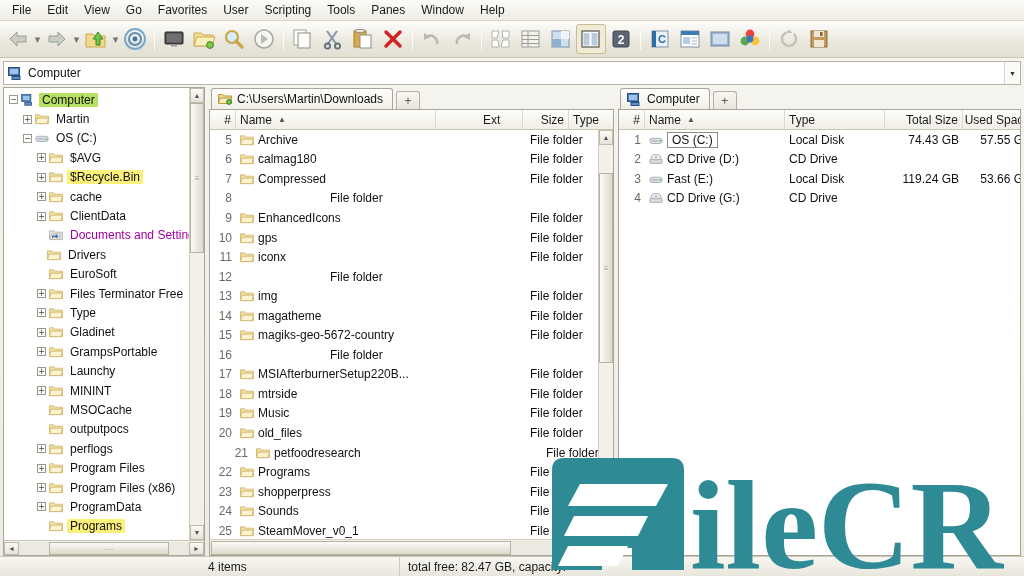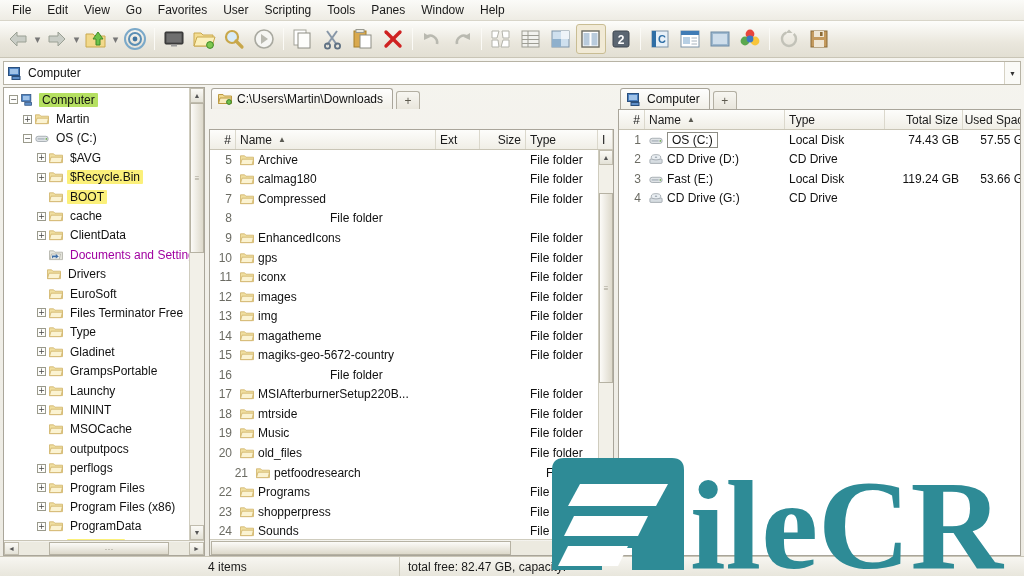--- a/index.html
+++ b/index.html
@@ -197,21 +197,21 @@
     transform: translate(-50%,-50%); font-size: 8px; color:#a09c8e;
   }
 
   
   .file-pane {
     display: flex; flex-direction: column;
     min-height: 0;
     min-width: 0;
     margin-left: 4px;
   }
-  .pane-mid { width: 405px; flex: 0 0 405px; gap: 20px; }
+  .pane-mid { width: 405px; flex: 0 0 405px; }
   .pane-right { flex: 1; }
 
   .tabstrip {
     height: 22px;
     display: flex; align-items: flex-end;
     flex: 0 0 22px;
     background: transparent;
     padding-left: 2px;
   }
   .tab {
@@ -610,30 +610,20 @@
               <span class="tw-expander">
                 <span class="tw-box">+</span>
               </span>
               <span style="display: flex; align-items: center; margin-right: 4px; flex: 0 0 auto;">
                 <svg class="folder-ico" viewBox="0 0 14 12">
                   <path d="M0.5 1.8 L4.6 1.8 L5.9 3.2 L13.5 3.2 L13.5 10.6 L0.5 10.6 Z" fill="#f0dea0" stroke="#cfb368" stroke-width="0.8"></path>
                   <path d="M2 5.2 L13.5 5.2 L12.1 10.6 L0.5 10.6 Z" fill="#fbf3d2" stroke="#cfb368" stroke-width="0.8"></path>
                 </svg>
               </span>
               <span class="tree-label tl-hl">$Recycle.Bin</span>
-            </div>
-            <div class="tree-row" style="padding-left: 30px;">
-              <span class="tw-expander"></span>
-              <span style="display: flex; align-items: center; margin-right: 4px; flex: 0 0 auto;">
-                <svg class="folder-ico" viewBox="0 0 14 12">
-                  <path d="M0.5 1.8 L4.6 1.8 L5.9 3.2 L13.5 3.2 L13.5 10.6 L0.5 10.6 Z" fill="#f0dea0" stroke="#cfb368" stroke-width="0.8"></path>
-                  <path d="M2 5.2 L13.5 5.2 L12.1 10.6 L0.5 10.6 Z" fill="#fbf3d2" stroke="#cfb368" stroke-width="0.8"></path>
-                </svg>
-              </span>
-              <span class="tree-label tl-hl">BOOT</span>
             </div>
             <div class="tree-row" style="padding-left: 30px;">
               <span class="tw-expander">
                 <span class="tw-box">+</span>
               </span>
               <span style="display: flex; align-items: center; margin-right: 4px; flex: 0 0 auto;">
                 <svg class="folder-ico" viewBox="0 0 14 12">
                   <path d="M0.5 1.8 L4.6 1.8 L5.9 3.2 L13.5 3.2 L13.5 10.6 L0.5 10.6 Z" fill="#f0dea0" stroke="#cfb368" stroke-width="0.8"></path>
                   <path d="M2 5.2 L13.5 5.2 L12.1 10.6 L0.5 10.6 Z" fill="#fbf3d2" stroke="#cfb368" stroke-width="0.8"></path>
                 </svg>
@@ -867,21 +857,21 @@
       </div>
       <div class="pane-inner">
         <div class="colhead" id="lp-head">
             <div class="ch r" style="width: 26px; flex: 0 0 26px;">
               <span>#</span>
             </div>
             <div class="ch" style="width: 200px; flex: 0 0 200px;">
               <span>Name</span>
               <span class="sortarrow">▲</span>
             </div>
-            <div class="ch" style="width: 44px; flex: 0 0 44px;">
+            <div class="ch" style="width: 44px; flex: 0 0 44px; margin-left: 43px;">
               <span>Ext</span>
             </div>
             <div class="ch r" style="width: 46px; flex: 0 0 46px;">
               <span>Size</span>
             </div>
             <div class="ch" style="width: 72px; flex: 0 0 72px;">
               <span>Type</span>
             </div>
             <div class="ch" style="flex: 1 1 0%; min-width: 0px;">
               <span>I</span>
@@ -980,29 +970,20 @@
                     </svg>
                   </span>
                   <span>iconx</span>
                 </div>
                 <div class="cell" style="width: 44px; flex: 0 0 44px;"></div>
                 <div class="cell r" style="width: 46px; flex: 0 0 46px;"></div>
                 <div class="cell" style="width: 72px; flex: 0 0 72px;">File folder</div>
               </div>
               <div class="row">
                 <div class="cell num" style="width: 26px; flex: 0 0 26px;">12</div>
-                <div class="cell name" style="width: 200px; flex: 0 0 200px;">
-                  <span style="display: flex; align-items: center; flex: 0 0 auto;">
-                    <svg class="folder-ico" viewBox="0 0 14 12">
-                      <path d="M0.5 1.8 L4.6 1.8 L5.9 3.2 L13.5 3.2 L13.5 10.6 L0.5 10.6 Z" fill="#f0dea0" stroke="#cfb368" stroke-width="0.8"></path>
-                      <path d="M2 5.2 L13.5 5.2 L12.1 10.6 L0.5 10.6 Z" fill="#fbf3d2" stroke="#cfb368" stroke-width="0.8"></path>
-                    </svg>
-                  </span>
-                  <span>images</span>
-                </div>
                 <div class="cell" style="width: 44px; flex: 0 0 44px;"></div>
                 <div class="cell r" style="width: 46px; flex: 0 0 46px;"></div>
                 <div class="cell" style="width: 72px; flex: 0 0 72px;">File folder</div>
               </div>
               <div class="row">
                 <div class="cell num" style="width: 26px; flex: 0 0 26px;">13</div>
                 <div class="cell name" style="width: 200px; flex: 0 0 200px;">
                   <span style="display: flex; align-items: center; flex: 0 0 auto;">
                     <svg class="folder-ico" viewBox="0 0 14 12">
                       <path d="M0.5 1.8 L4.6 1.8 L5.9 3.2 L13.5 3.2 L13.5 10.6 L0.5 10.6 Z" fill="#f0dea0" stroke="#cfb368" stroke-width="0.8"></path>
@@ -1166,20 +1147,29 @@
                     </svg>
                   </span>
                   <span>Sounds</span>
                 </div>
                 <div class="cell" style="width: 44px; flex: 0 0 44px;"></div>
                 <div class="cell r" style="width: 46px; flex: 0 0 46px;"></div>
                 <div class="cell" style="width: 72px; flex: 0 0 72px;">File folder</div>
               </div>
               <div class="row">
                 <div class="cell num" style="width: 26px; flex: 0 0 26px;">25</div>
+                <div class="cell name" style="width: 200px; flex: 0 0 200px;">
+                  <span style="display: flex; align-items: center; flex: 0 0 auto;">
+                    <svg class="folder-ico" viewBox="0 0 14 12">
+                      <path d="M0.5 1.8 L4.6 1.8 L5.9 3.2 L13.5 3.2 L13.5 10.6 L0.5 10.6 Z" fill="#f0dea0" stroke="#cfb368" stroke-width="0.8"></path>
+                      <path d="M2 5.2 L13.5 5.2 L12.1 10.6 L0.5 10.6 Z" fill="#fbf3d2" stroke="#cfb368" stroke-width="0.8"></path>
+                    </svg>
+                  </span>
+                  <span>SteamMover_v0_1</span>
+                </div>
                 <div class="cell" style="width: 44px; flex: 0 0 44px;"></div>
                 <div class="cell r" style="width: 46px; flex: 0 0 46px;"></div>
                 <div class="cell" style="width: 72px; flex: 0 0 72px;">File folder</div>
               </div>
             </div>
           <div class="vscroll">
             <div class="vs-arrow">▲</div>
             <div class="vs-track">
               <div class="vs-thumb" style="top:28px;height:190px;"></div>
             </div>

